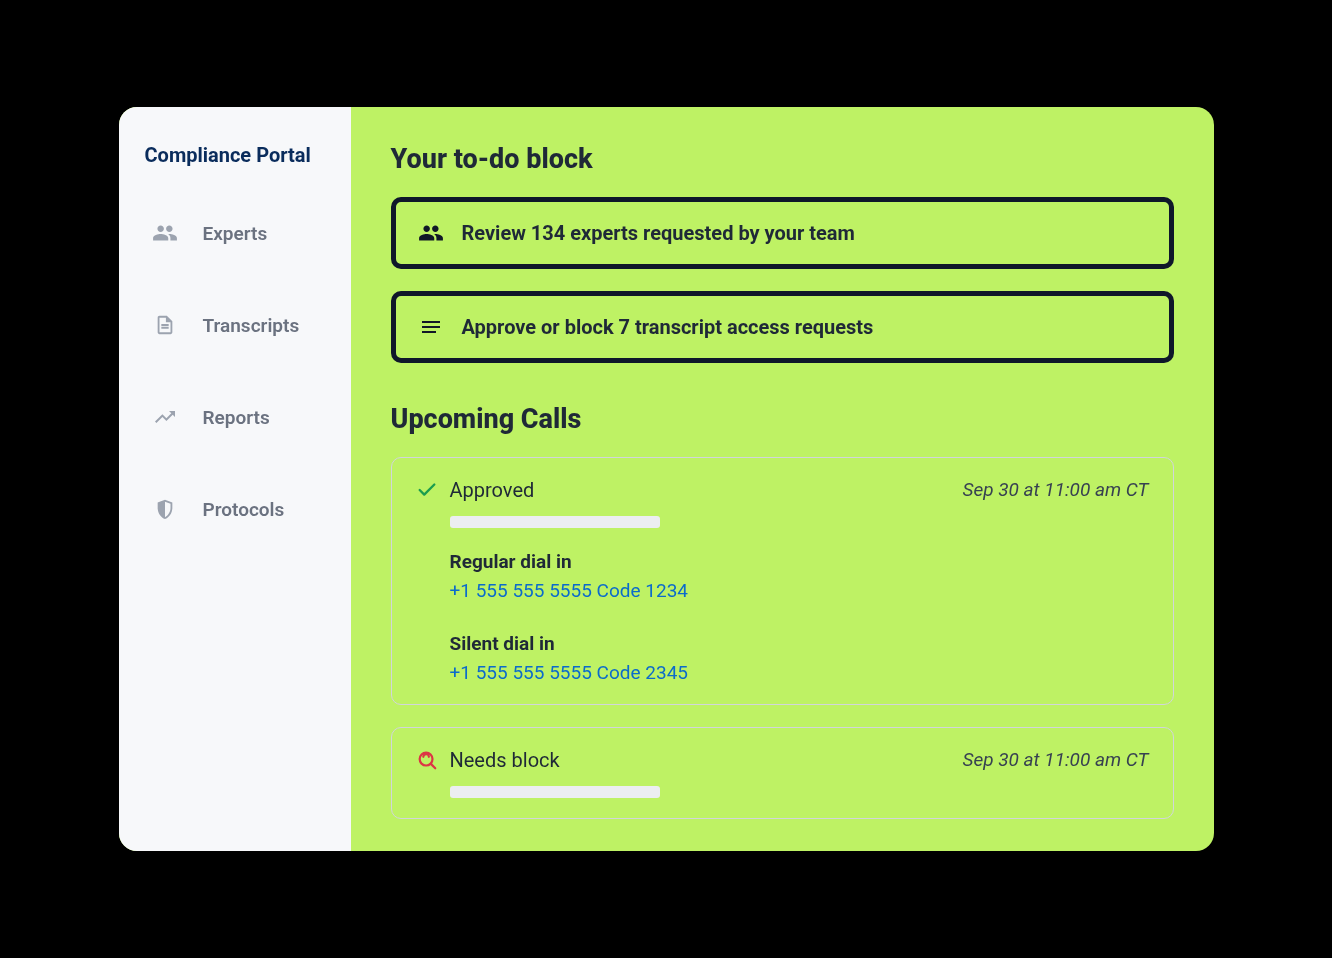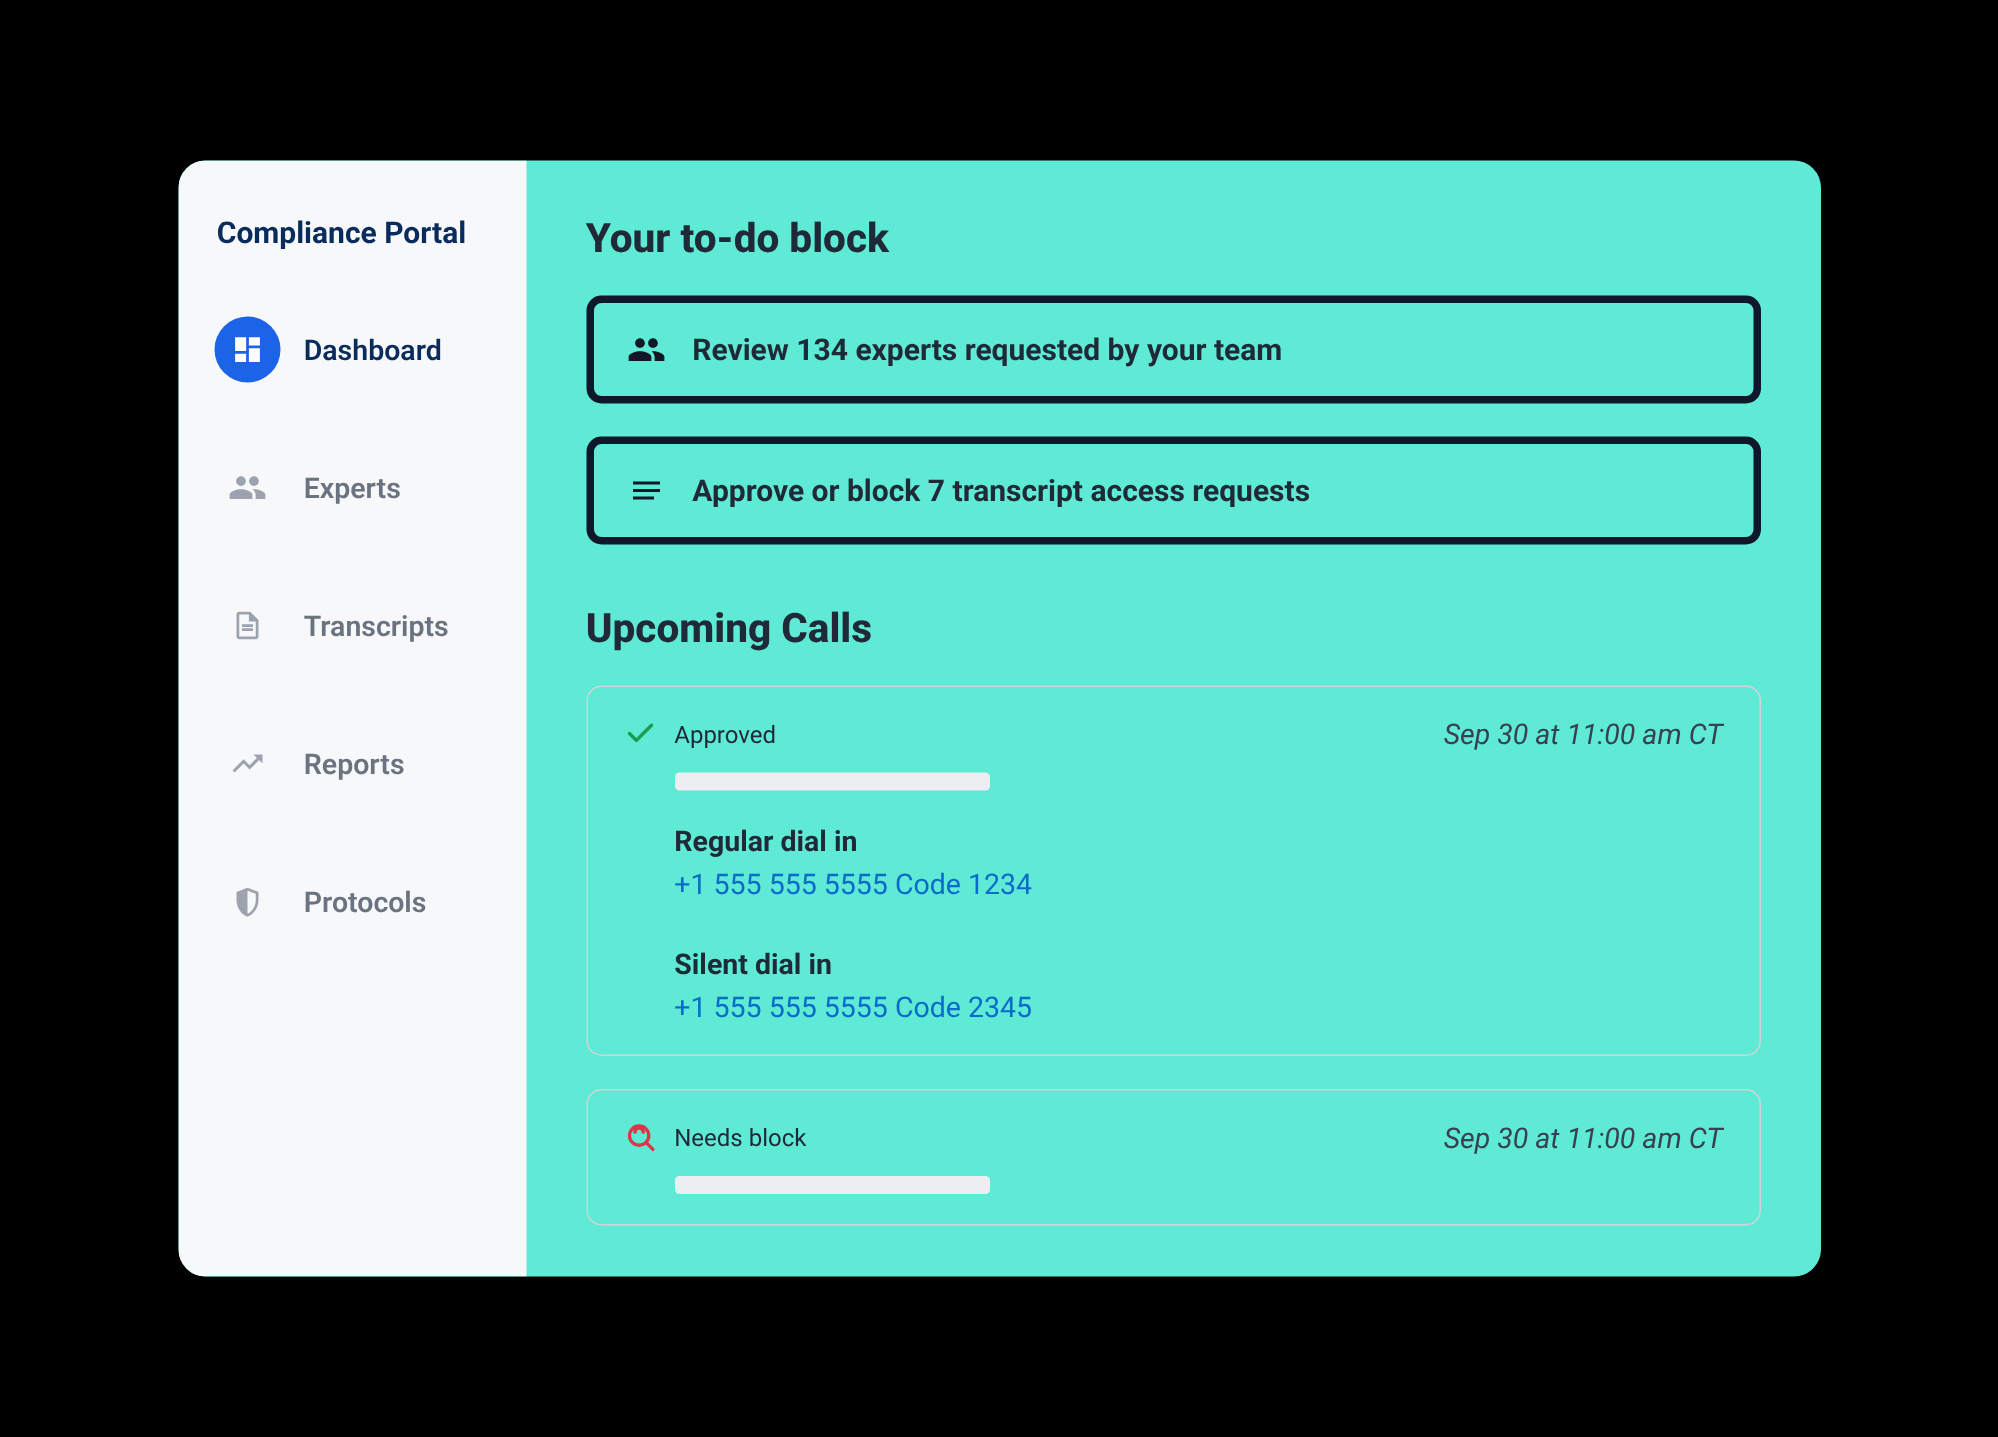--- a/index.html
+++ b/index.html
@@ -12,21 +12,21 @@
       background: #000;
       width: 1332px;
       height: 958px;
       display: flex;
       align-items: center;
       justify-content: center;
     }
     .window {
       width: 1095px;
       height: 744px;
-      background: #5eead4;
+      background: #bef264;
       border-radius: 18px;
       display: flex;
       overflow: hidden;
       box-shadow: 0 30px 60px rgba(0,0,0,0.4);
     }
     .sidebar {
       width: 232px;
       background: #f7f8fa;
       padding: 36px 20px;
     }
@@ -128,21 +128,21 @@
       gap: 12px;
     }
     .call-status-icon {
       width: 22px;
       height: 22px;
       display: flex;
       align-items: center;
       justify-content: center;
     }
     .call-status-label {
-      font-size: 16px;
+      font-size: 20px;
       color: #1f2937;
     }
     .call-time {
       font-size: 19px;
       font-style: italic;
       color: #374151;
     }
     .placeholder-bar {
       height: 12px;
       background: #eceef1;
@@ -169,28 +169,20 @@
     }
   </style>
 </head>
 <body>
 
 <div class="window">
 
   <nav class="sidebar">
     <div class="sidebar-title">Compliance Portal</div>
 
-    <div class="sidebar-item active">
-      <div class="sidebar-icon-wrap">
-        <svg width="22" height="22" viewBox="0 0 24 24">
-            <path d="M3 3h8v10H3V3zm10 0h8v6h-8V3zM3 15h8v6H3v-6zm10-4h8v10h-8V11z"></path>
-          </svg>
-      </div>
-      <span class="sidebar-label">Dashboard</span>
-    </div>
 
     <div class="sidebar-item">
       <div class="sidebar-icon-wrap">
         <svg width="26" height="26" viewBox="0 0 24 24">
             <path d="M16 11c1.66 0 2.99-1.34 2.99-3S17.66 5 16 5s-3 1.34-3 3 1.34 3 3 3zm-8 0c1.66 0 2.99-1.34 2.99-3S9.66 5 8 5 5 6.34 5 8s1.34 3 3 3zm0 2c-2.33 0-7 1.17-7 3.5V19h14v-2.5c0-2.33-4.67-3.5-7-3.5zm8 0c-.29 0-.62.02-.97.05 1.16.84 1.97 1.97 1.97 3.45V19h6v-2.5c0-2.33-4.67-3.5-7-3.5z"></path>
           </svg>
       </div>
       <span class="sidebar-label">Experts</span>
     </div>
 

